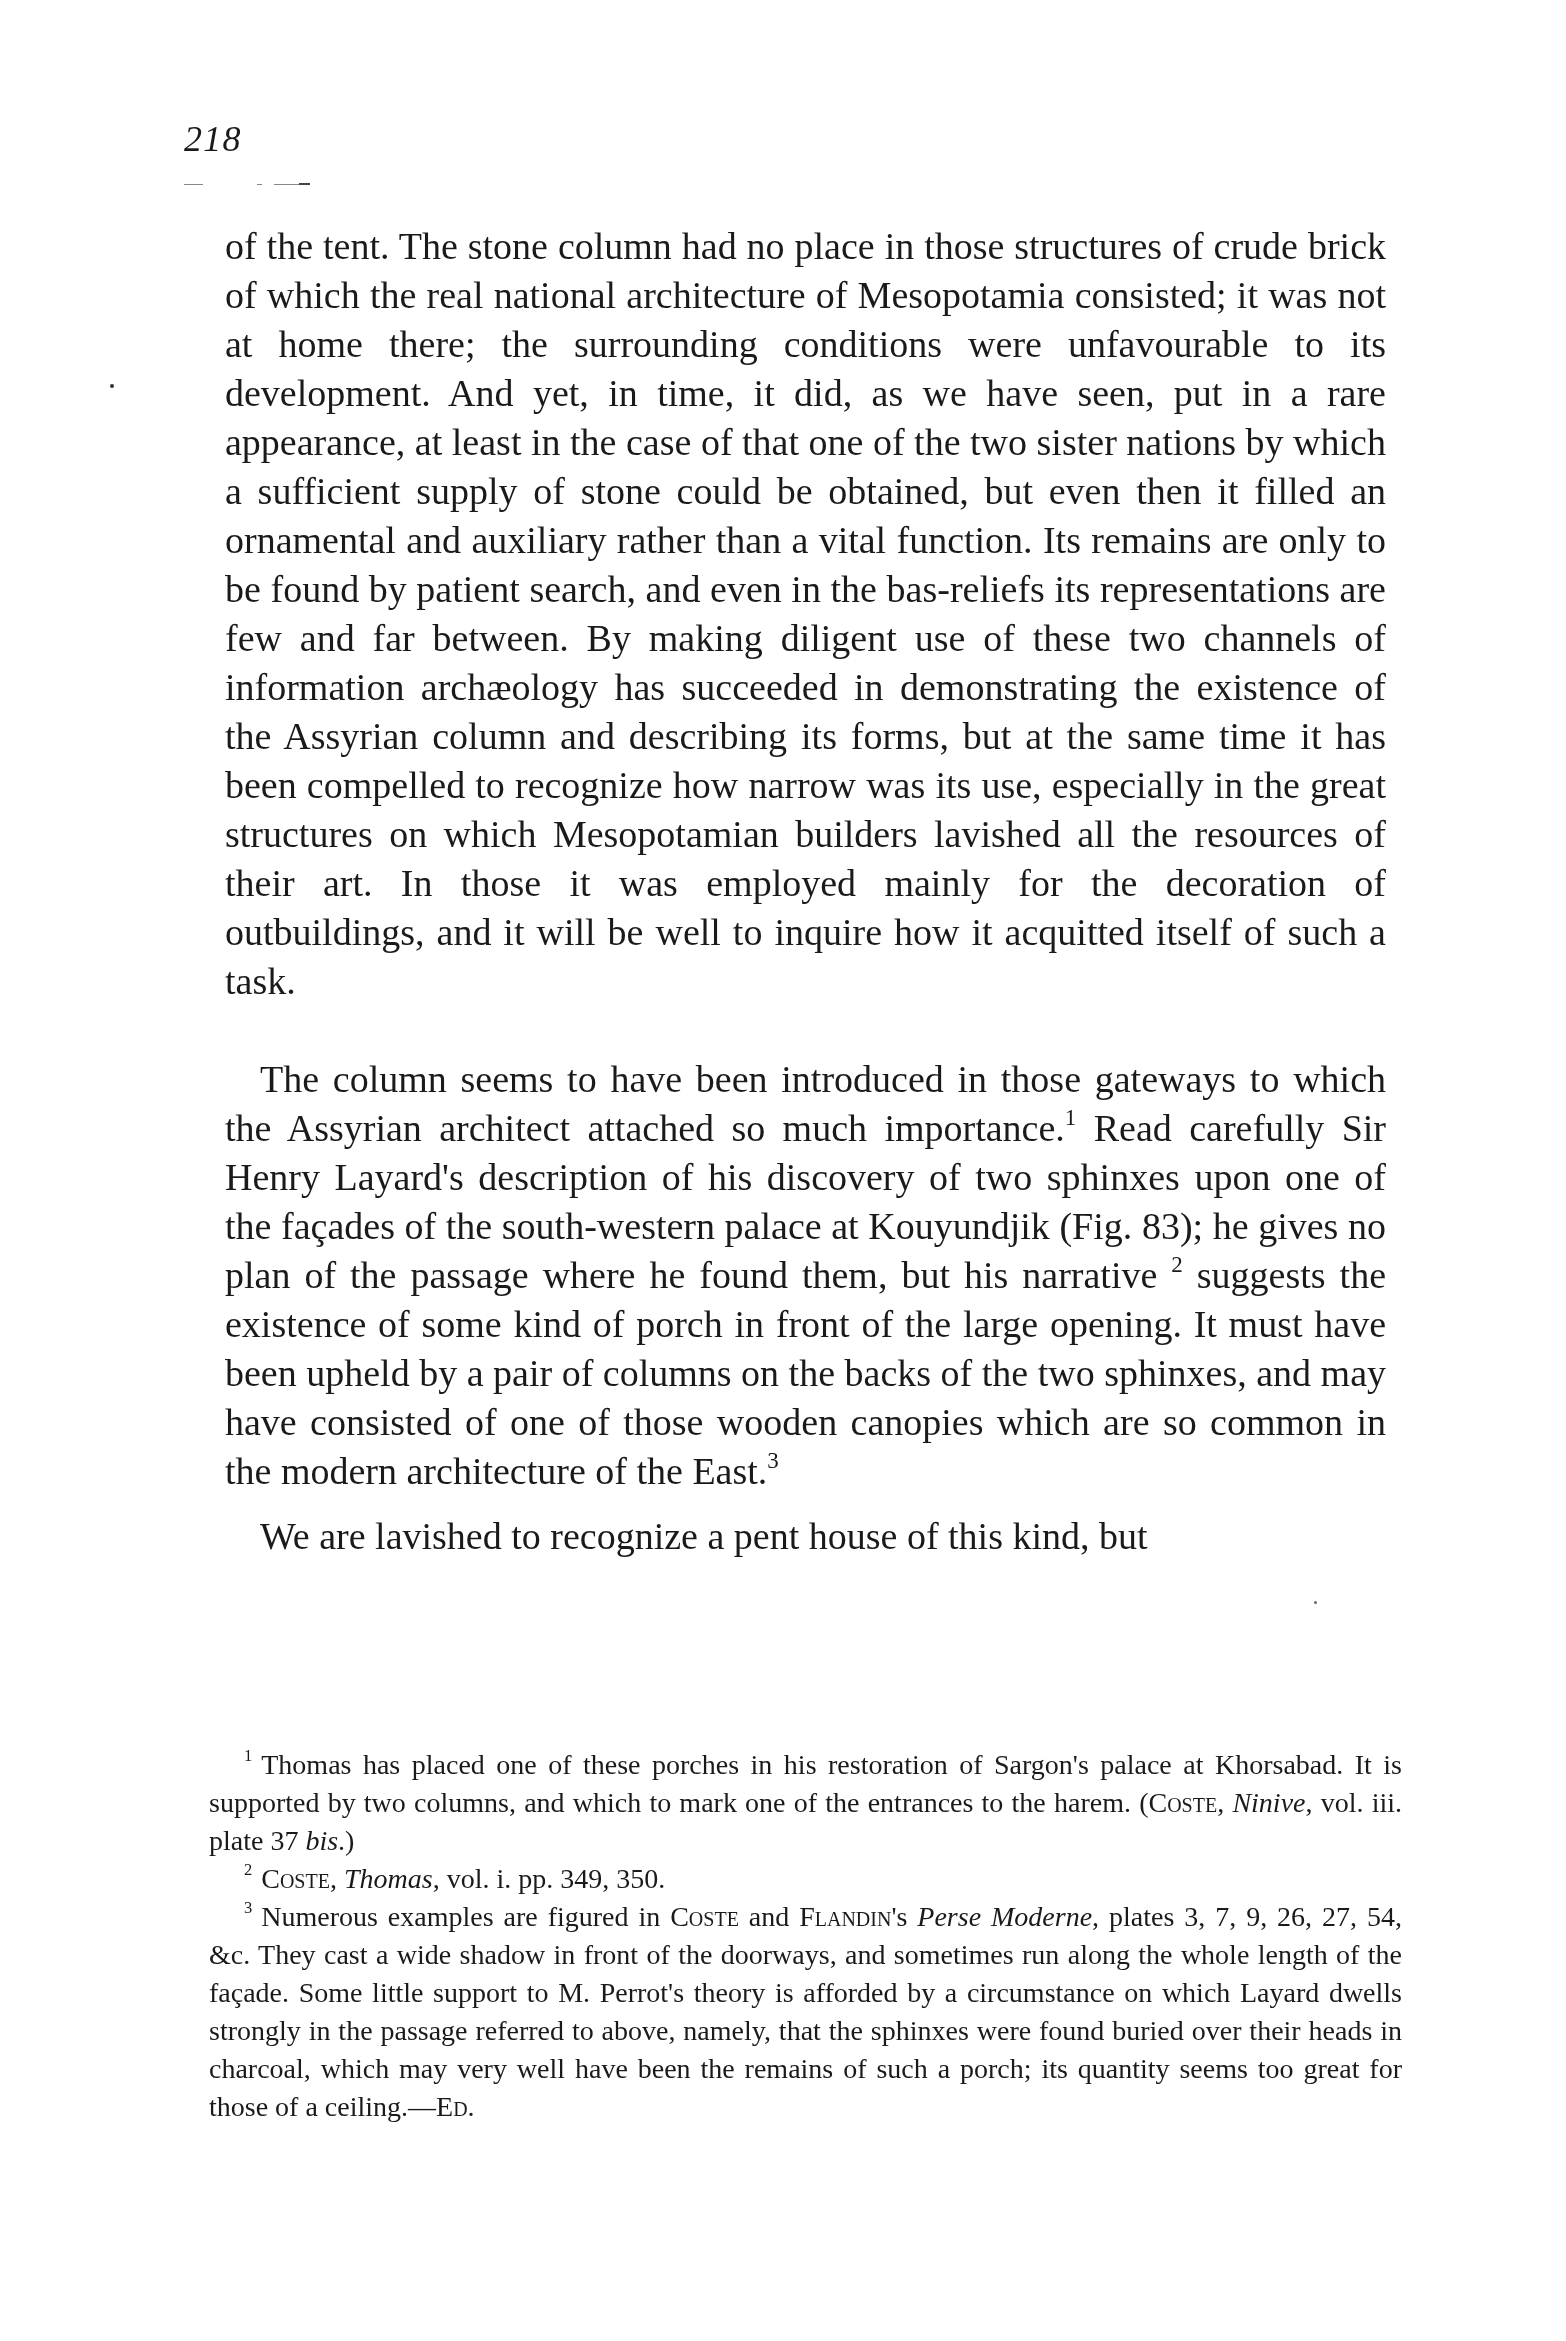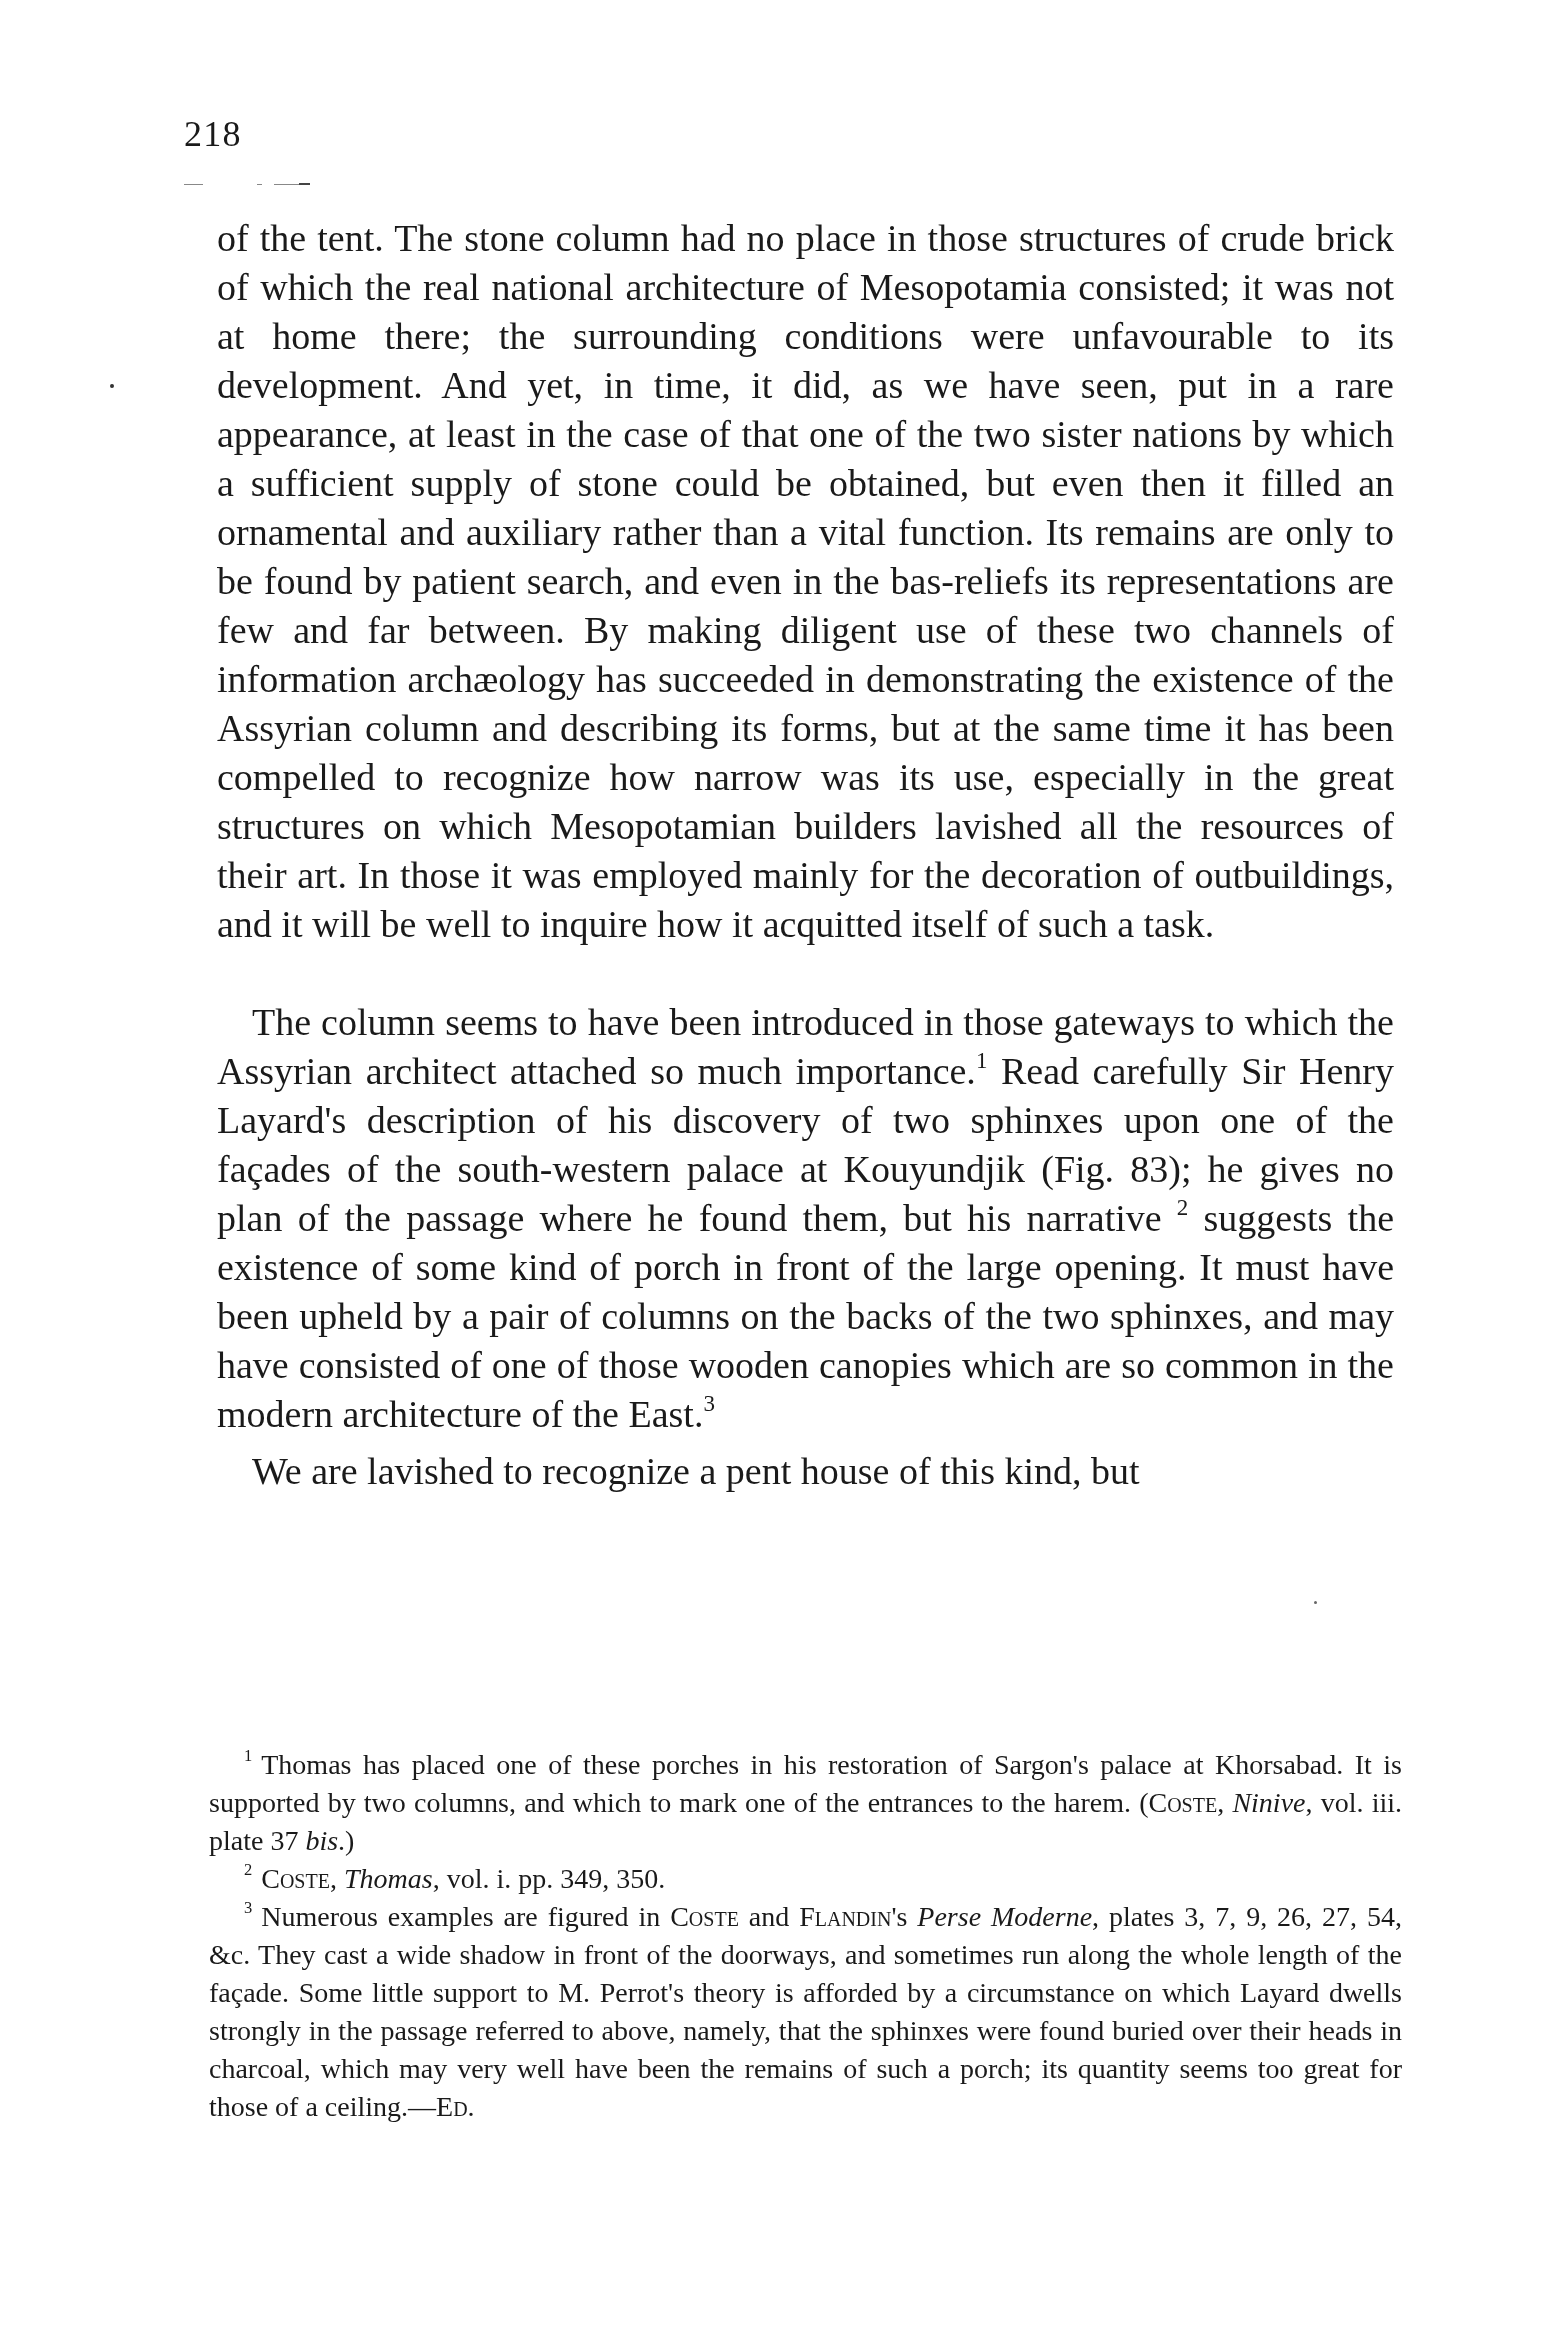--- a/index.html
+++ b/index.html
@@ -1,24 +1,24 @@
 <!DOCTYPE html>
 <html style="font-size:10px"><head>
 <meta charset="utf-8">
 <style>
   html, body { margin: 0; padding: 0; background: #ffffff; }
   body { width: 1567px; height: 2342px; position: relative; overflow: hidden; color: #1a1a1a; font-family: "Liberation Serif", "DejaVu Serif", serif; }
   .page { position: absolute; left: 0; top: 0; width: 1567px; height: 2342px; }
-  .header { position: absolute; left: 184px; top: 113px; width: 1116px; height: 51px; display: flex; align-items: flex-start; font-size: 38px; letter-spacing: 1.3px; }
+  .header { position: absolute; left: 184px; top: 113px; width: 1116px; height: 51px; display: flex; align-items: center; font-size: 38px; letter-spacing: 1.3px; font-style: italic; }
   .header .pnum { width: 121px; font-size: 36px; }
   .header .title { font-variant: small-caps; letter-spacing: 1.9px; }
   .rule-marks { position: absolute; left: 184px; top: 184px; width: 381px; height: 3.8px; }
   .rule-marks span { position: absolute; top: 0; height: 1.3px; background: #888; }
   .body { position: absolute; left: 209px; top: 206px; width: 1193px; font-size: 38px; line-height: 49px; text-align: justify; }
-  .body p { margin: 8px; }
+  .body p { margin: 16px; }
   .body p.indent { text-indent: 35px; }
   .body p.gap { margin-top: 49px; }
   sup.fn { font-size: 23px; vertical-align: 16.5px; line-height: 0; }
   .stray { position: absolute; width: 3.8px; height: 3.8px; border-radius: 1.9px; background: #333; }
   .notes { position: absolute; left: 209px; top: 1746px; width: 1193px; font-size: 28px; line-height: 38px; text-align: justify; }
   .notes p { margin: 0; text-indent: 35px; }
   .notes sup { font-size: 16.5px; vertical-align: 12.7px; line-height: 0; margin-right: 9px; }
   .sc { font-variant: small-caps; }
   .it { font-style: italic; }
 </style>

